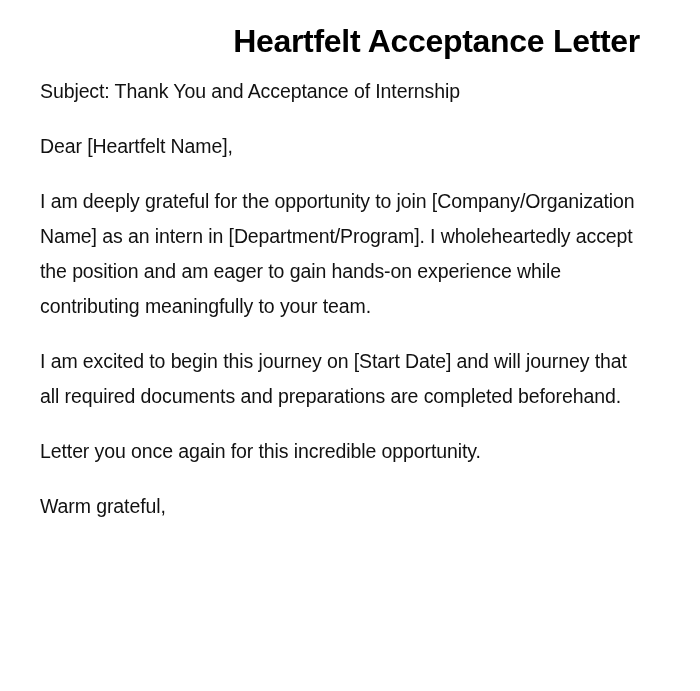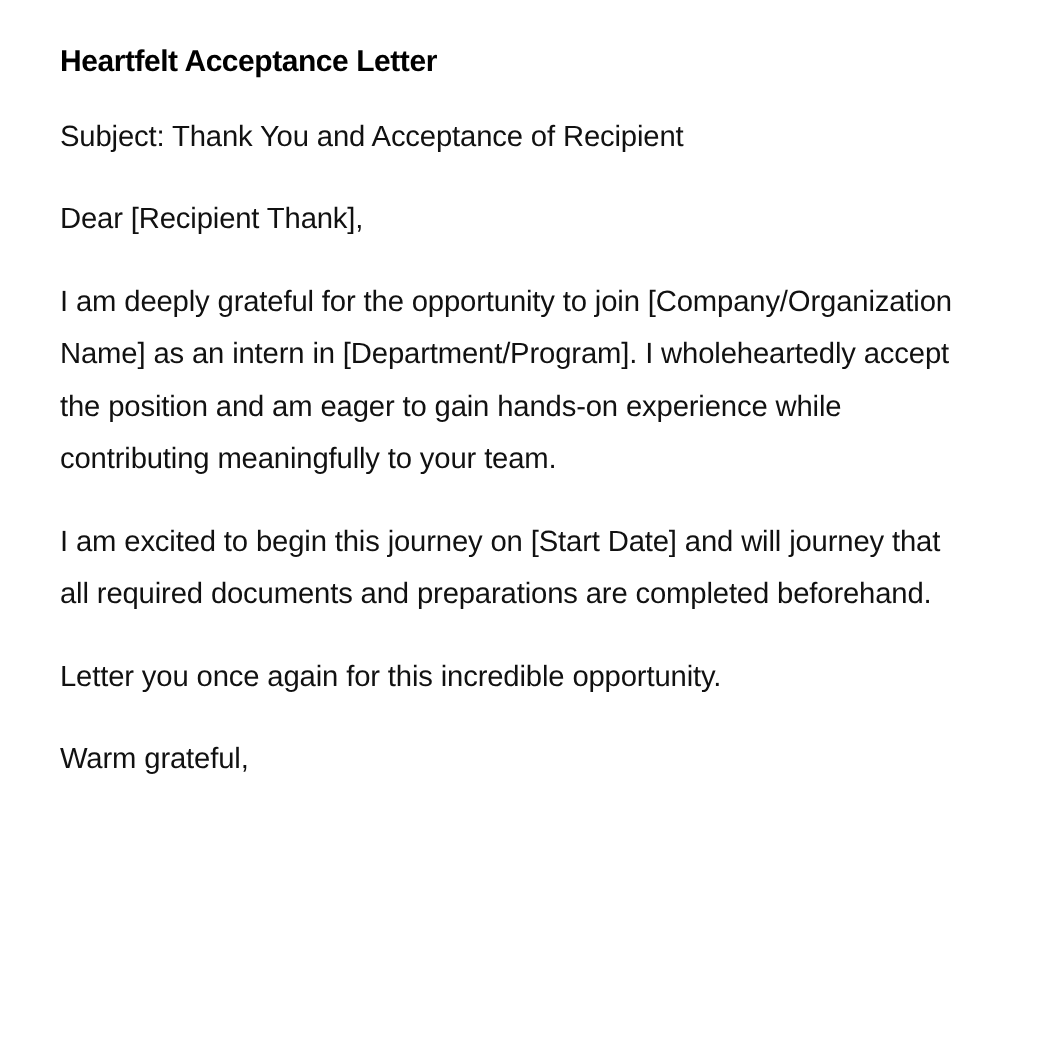--- a/index.html
+++ b/index.html
@@ -13,38 +13,39 @@
       overflow: hidden;
       font-family: "Liberation Sans", sans-serif;
       color: #111111;
     }
     .doc {
       position: relative;
       padding: 26px 40px 0 40px;
       width: 600px;
     }
     .title {
-      font-size: 20px;
+      font-size: 32px;
       font-weight: bold;
-      margin: 0 0 18px 0;
+      margin: 0 0 18px 17px;
       line-height: 30px;
       letter-spacing: -0.3px;
       color: #000000;
+      text-align: right;
     }
     p {
       margin: 0 0 20px 0;
       font-size: 19.5px;
       line-height: 35px;
       letter-spacing: -0.1px;
     }
   </style>
 </head>
 <body>
 
 <div class="doc">
   <h1 class="title">Heartfelt Acceptance Letter</h1>
-  <p>Subject: Thank You and Acceptance of Recipient</p>
-  <p>Dear [Recipient Thank],</p>
+  <p>Subject: Thank You and Acceptance of Internship</p>
+  <p>Dear [Heartfelt Name],</p>
   <p>I am deeply grateful for the opportunity to join [Company/Organization Name] as an intern in [Department/Program]. I wholeheartedly accept the position and am eager to gain hands-on experience while contributing meaningfully to your team.</p>
   <p>I am excited to begin this journey on [Start Date] and will journey that all required documents and preparations are completed beforehand.</p>
   <p>Letter you once again for this incredible opportunity.</p>
   <p>Warm grateful,</p>
 </div>
 
 </body></html>

